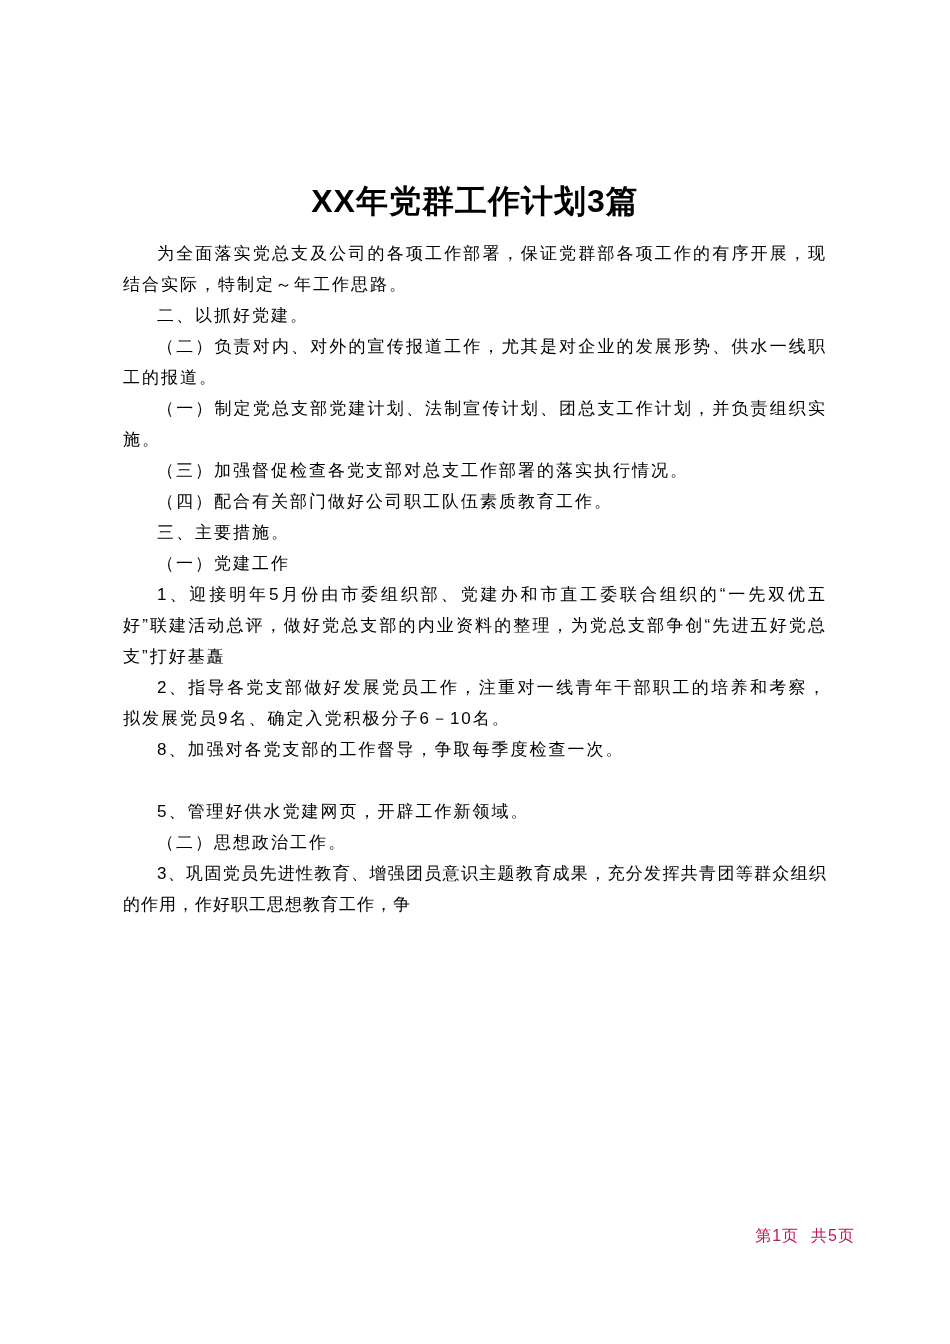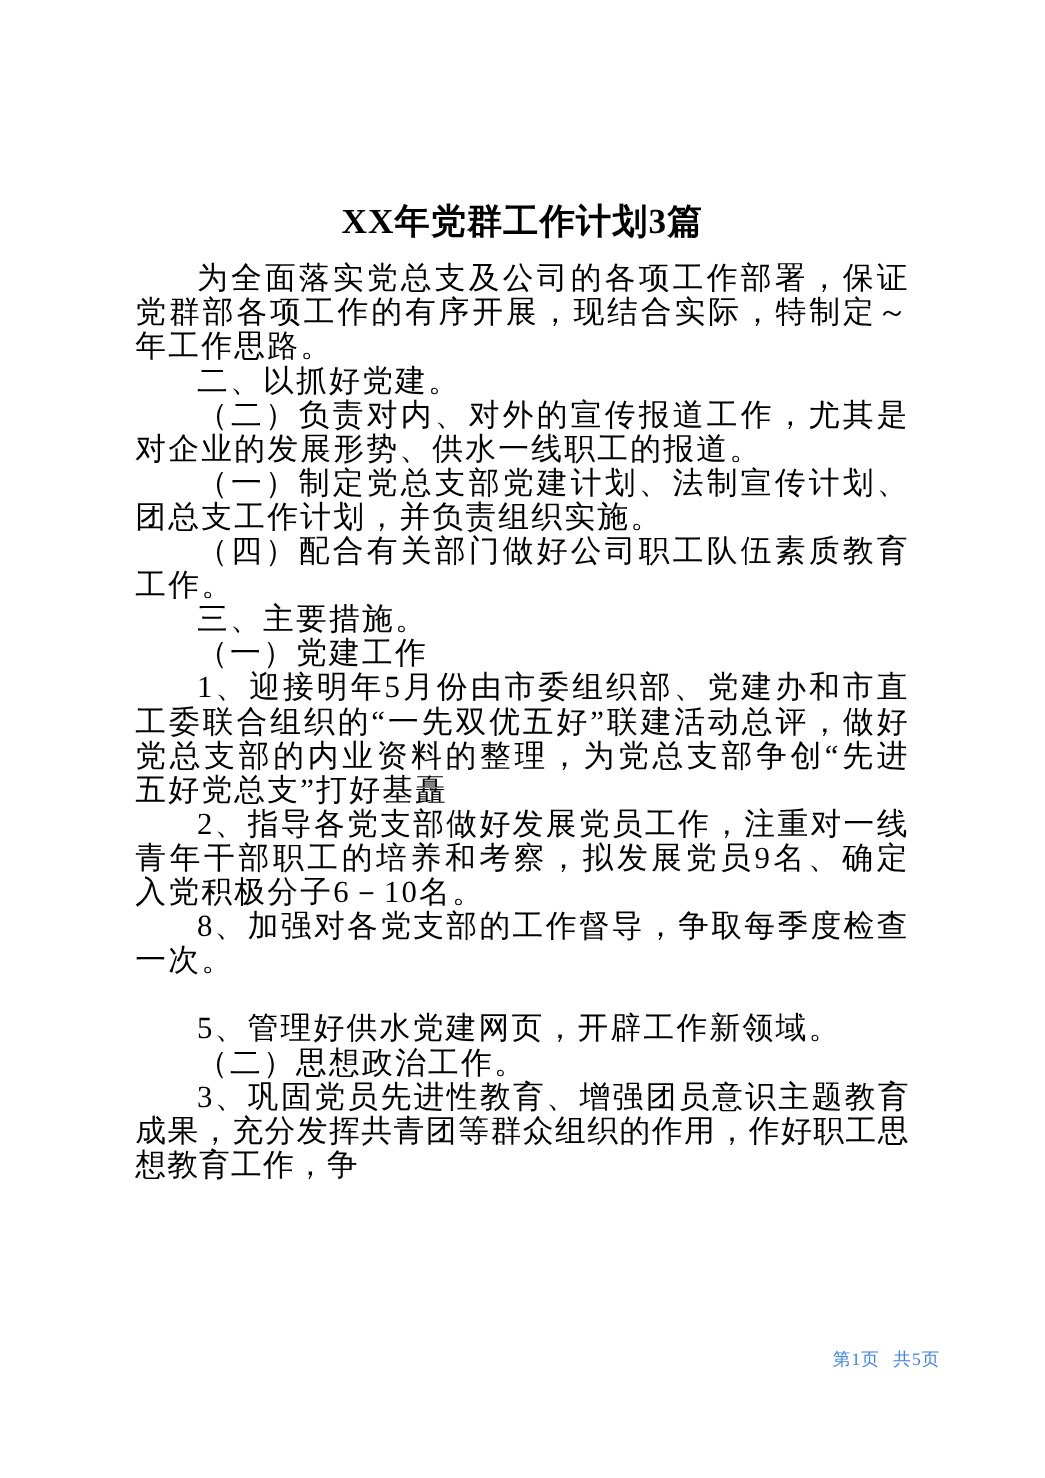--- a/index.html
+++ b/index.html
@@ -5,42 +5,42 @@
   * { margin: 0; padding: 0; box-sizing: border-box; }
   html, body { background: #ffffff; }
   body { width: 950px; }
 
   .page {
     position: relative;
     width: 950px;
     height: 1344px;
     background: #ffffff;
     color: #000000;
-    font-family: Liberation Serif, serif;
+    font-family: Liberation Sans, sans-serif;
     overflow: hidden;
   }
 
   .doc-title {
     position: absolute;
     top: 180px;
     left: 123px;
     width: 704px;
     text-align: center;
     font-size: 32px;
     font-weight: bold;
     letter-spacing: 1px;
     white-space: nowrap;
   }
 
   .doc-body {
     position: absolute;
     top: 238px;
     left: 123px;
     width: 704px;
-    font-size: 28px;
+    font-size: 17px;
     line-height: 31px;
     letter-spacing: 2px;
     text-align: justify;
   }
 
   .doc-body p {
     text-indent: 2em;
     min-height: 31px; 
   }
 
@@ -49,38 +49,39 @@
 
   
   .doc-body p.tight { letter-spacing: 1px; }
 
   .page-footer {
     position: absolute;
     top: 1226px;
     right: 95px;
     font-size: 16px;
     letter-spacing: 1px;
-    color: #3b82f6;
+    color: #be185d;
     white-space: nowrap;
   }
 
   .page-footer .gap { display: inline-block; width: 12px; }
 </style>
 </head>
 <body>
 
 <div class="page">
 
   <h1 class="doc-title">XX年党群工作计划3篇</h1>
 
   <div class="doc-body">
     <p>为全面落实党总支及公司的各项工作部署，保证党群部各项工作的有序开展，现结合实际，特制定～年工作思路。</p>
     <p>二、以抓好党建。</p>
     <p>（二）负责对内、对外的宣传报道工作，尤其是对企业的发展形势、供水一线职工的报道。</p>
     <p>（一）制定党总支部党建计划、法制宣传计划、团总支工作计划，并负责组织实施。</p>
+    <p>（三）加强督促检查各党支部对总支工作部署的落实执行情况。</p>
     <p>（四）配合有关部门做好公司职工队伍素质教育工作。</p>
     <p>三、主要措施。</p>
     <p>（一）党建工作</p>
     <p>1、迎接明年5月份由市委组织部、党建办和市直工委联合组织的“一先双优五好”联建活动总评，做好党总支部的内业资料的整理，为党总支部争创“先进五好党总支”打好基矗</p>
     <p>2、指导各党支部做好发展党员工作，注重对一线青年干部职工的培养和考察，拟发展党员9名、确定入党积极分子6－10名。</p>
     <p>8、加强对各党支部的工作督导，争取每季度检查一次。</p>
     <p></p>
     <p>5、管理好供水党建网页，开辟工作新领域。</p>
     <p>（二）思想政治工作。</p>
     <p class="tight">3、巩固党员先进性教育、增强团员意识主题教育成果，充分发挥共青团等群众组织的作用，作好职工思想教育工作，争</p>

